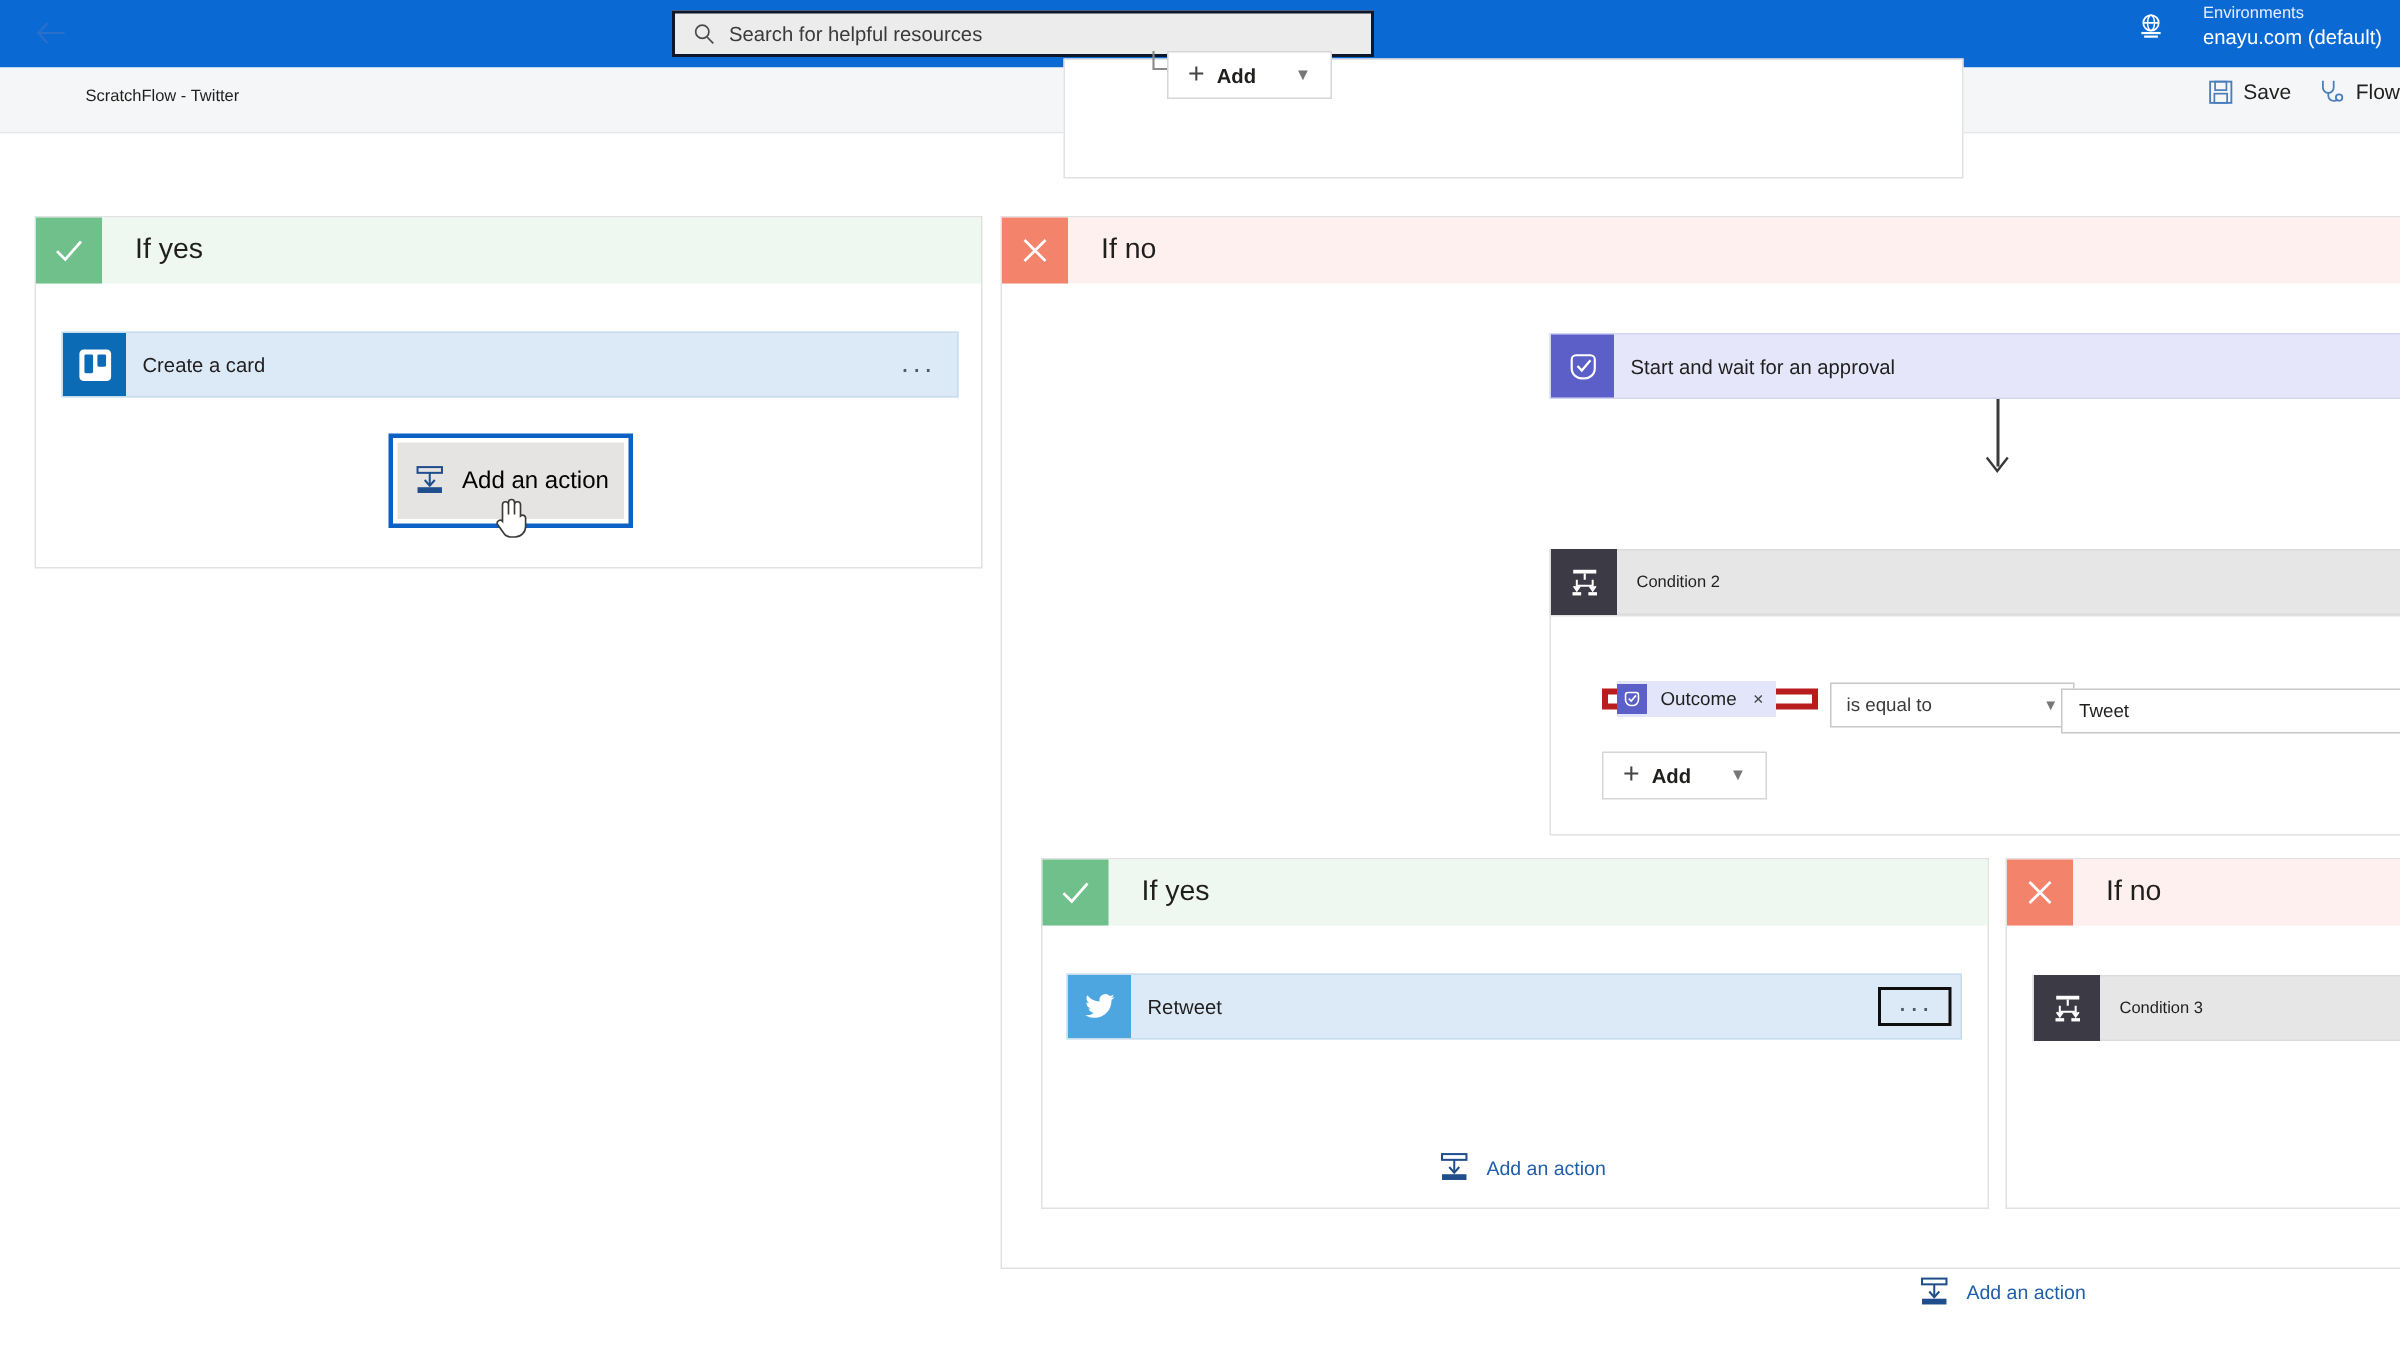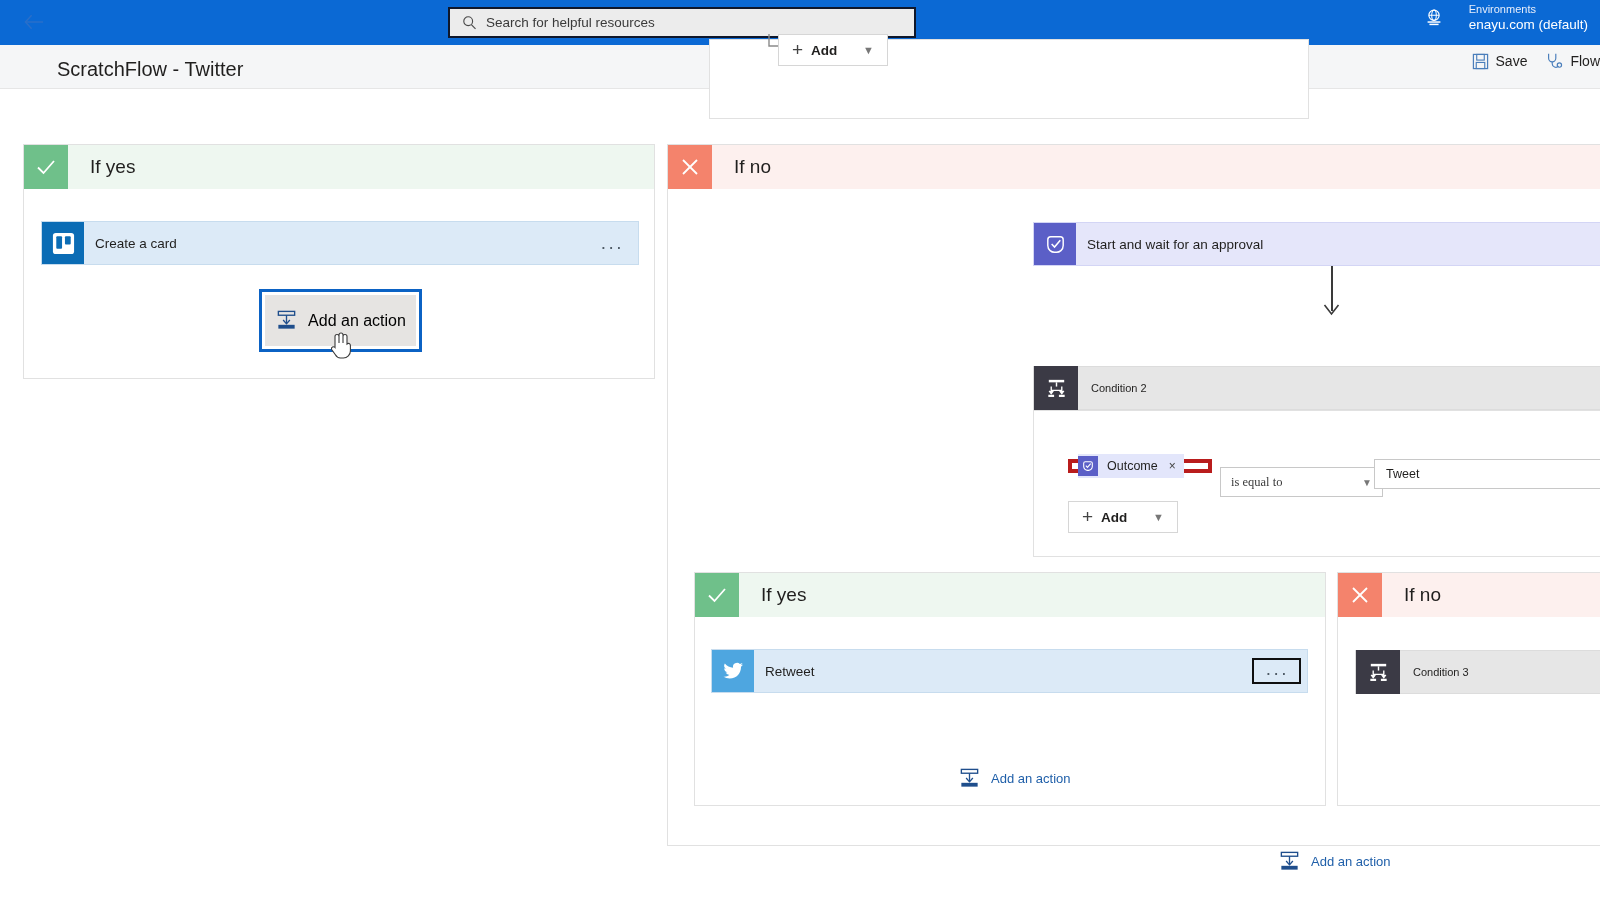--- a/index.html
+++ b/index.html
@@ -36,21 +36,21 @@
   .cmdbar {
     position: absolute; left: 0; top: 45px; width: 1600px; height: 44px;
     background: #f5f6f7; border-bottom: 1px solid #e6e6e6;
   }
   .back-arrow {
     position: absolute; left: 24px; top: 13px; width: 20px; height: 20px;
     cursor: pointer;
   }
   .flow-title {
     position: absolute; left: 57px; top: 58px;
-    font-size: 20px; color: #201f1e; text-align: right;
+    font-size: 11px; color: #201f1e; text-align: right;
   }
   .cmd-right {
     position: absolute; right: 0; top: 52px;
     display: flex; align-items: center; gap: 18px;
   }
   .cmd-item {
     display: flex; align-items: center; gap: 7px;
     font-size: 14px; color: #201f1e; cursor: pointer;
   }
 
@@ -305,21 +305,21 @@
               <svg width="14" height="14" viewBox="0 0 26 26">
                 <path d="M5,8 a3,3 0 0 1 3,-3 h10 a3,3 0 0 1 3,3 v6 a7,7 0 0 1 -8,7 a7,7 0 0 1 -8,-7 Z" fill="none" stroke="#ffffff" stroke-width="2"></path>
                 <polyline points="9,12.5 12,15.6 18,8.5" fill="none" stroke="#ffffff" stroke-width="2"></polyline>
               </svg>
             </span>
             <span class="token-text">Outcome</span>
             <span class="token-x">×</span>
           </span>
         </div>
 
-        <div class="select-field" style="left:186px; top:56px; width:163px;font-family:Liberation Serif, serif;">
+        <div class="select-field" style="left:186px; top:44px; width:163px;">
           <span>is equal to</span>
           <span style="color:#777; font-size:10px;">▼</span>
         </div>
 
         <div class="text-field" style="left:340px; top:48px; width:246px;">
           <span>Tweet</span>
         </div>
 
         <div class="add-btn" style="left:34px; top:90px; width:110px;">
           <span style="font-weight:normal; font-size:19px; color:#444;">+</span>

